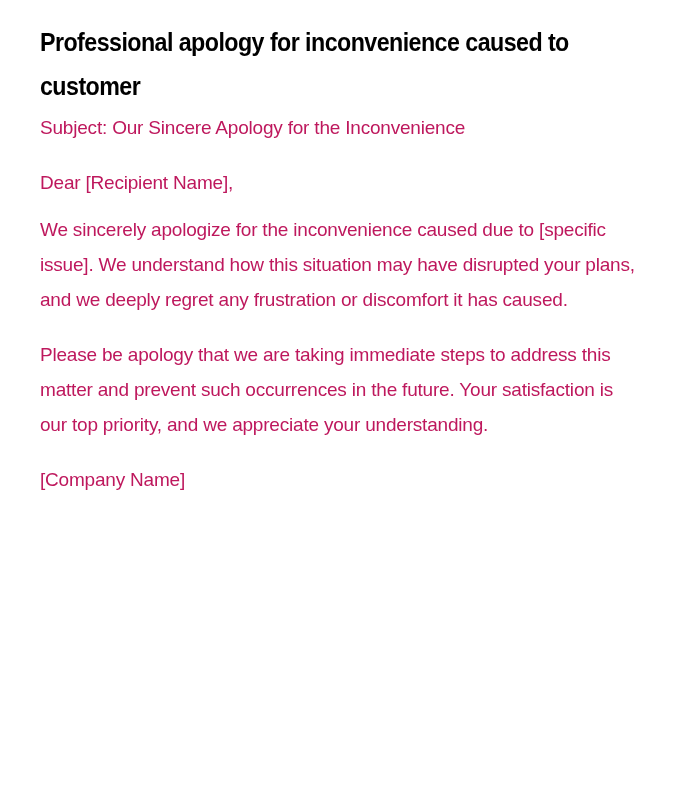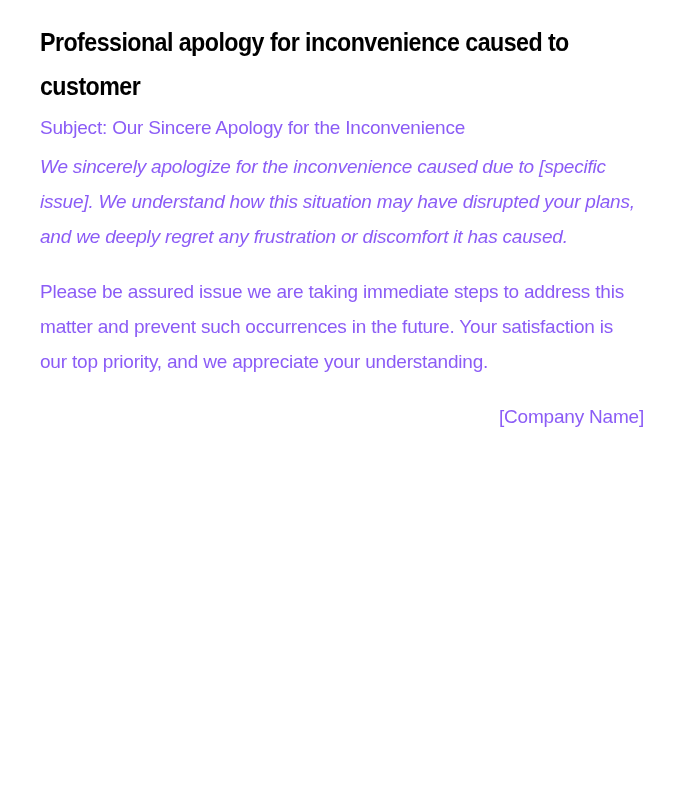--- a/index.html
+++ b/index.html
@@ -29,34 +29,35 @@
       margin: 0 0 0 0;
       color: #000000;
       transform: scaleX(0.93);
       transform-origin: left top;
       width: 660px;
     }
     .para {
       font-size: 19px;
       line-height: 35px;
       margin: 0;
-      color: #8b5cf6;
+      color: #be185d;
       letter-spacing: -0.2px;
     }
     .subject { margin-top: 2px; }
     .greeting { margin-top: 20px; }
-    .body1 { margin-top: 4px; font-style: italic; }
+    .body1 { margin-top: 12px; }
     .body2 { margin-top: 20px; }
     .closing { margin-top: 21px; }
     .sig-name { margin-top: 20px; }
     .sig-position { margin-top: 20px; }
-    .sig-company { margin-top: 20px; text-align: right; }
+    .sig-company { margin-top: 20px; }
   </style>
 </head>
 <body>
 
 <div class="doc">
   <h1 class="title">Professional apology for inconvenience caused to customer</h1>
   <p class="para subject">Subject: Our Sincere Apology for the Inconvenience</p>
+  <p class="para greeting">Dear [Recipient Name],</p>
   <p class="para body1">We sincerely apologize for the inconvenience caused due to [specific issue]. We understand how this situation may have disrupted your plans, and we deeply regret any frustration or discomfort it has caused.</p>
-  <p class="para body2">Please be assured issue we are taking immediate steps to address this matter and prevent such occurrences in the future. Your satisfaction is our top priority, and we appreciate your understanding.</p>
+  <p class="para body2">Please be apology that we are taking immediate steps to address this matter and prevent such occurrences in the future. Your satisfaction is our top priority, and we appreciate your understanding.</p>
   <p class="para sig-company">[Company Name]</p>
 </div>
 
 </body></html>

